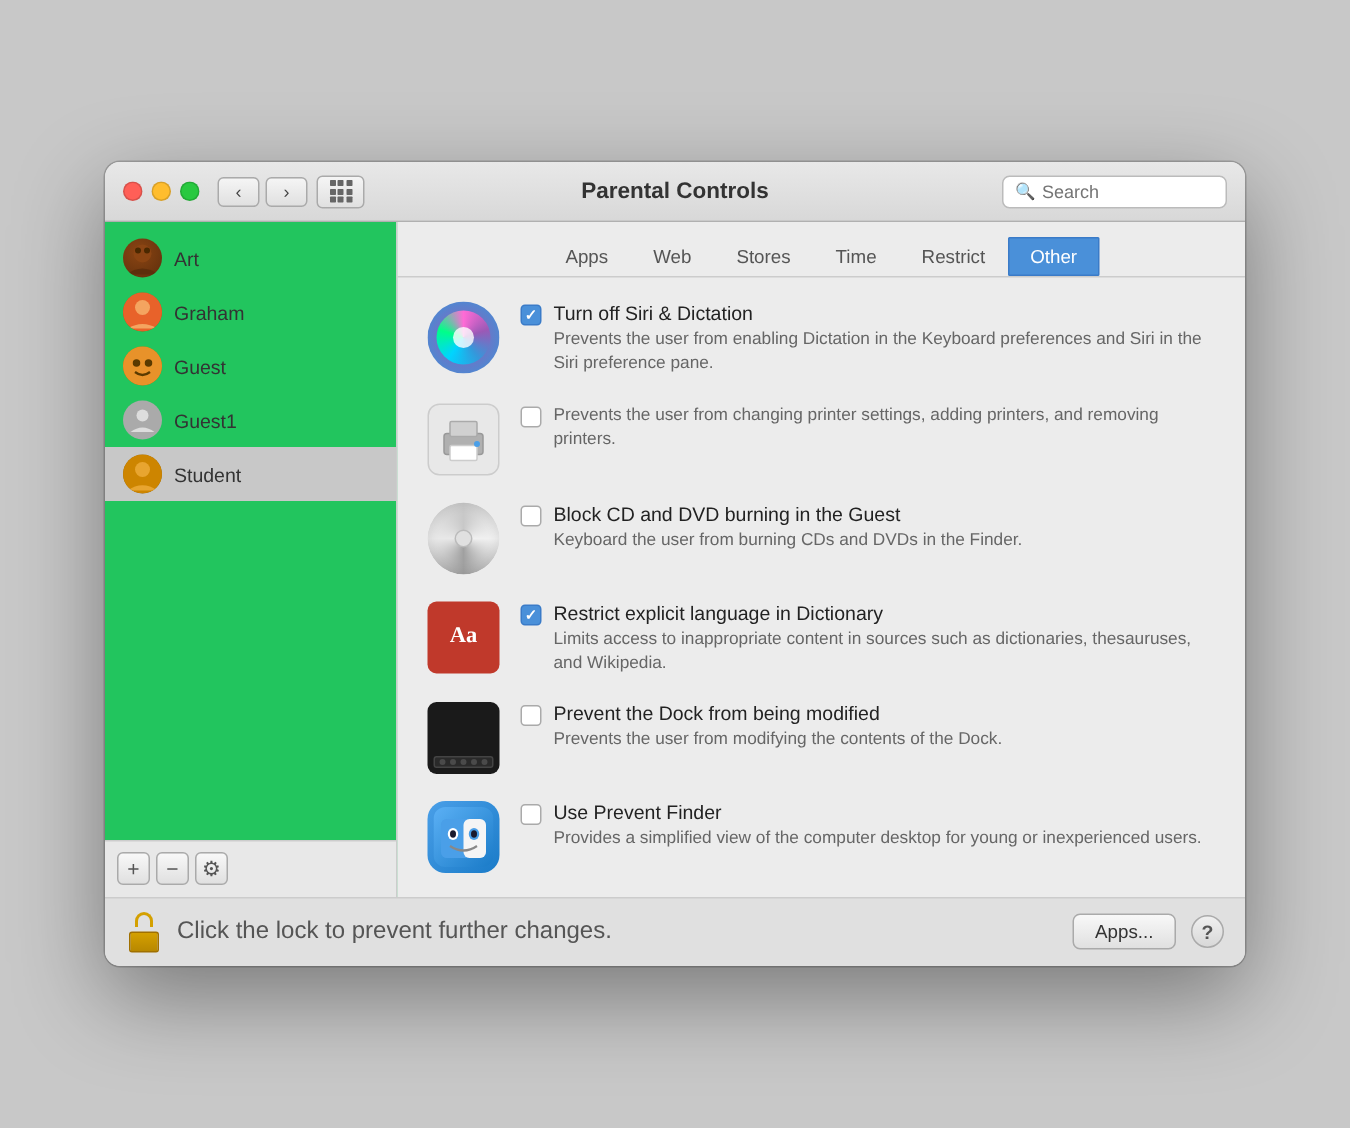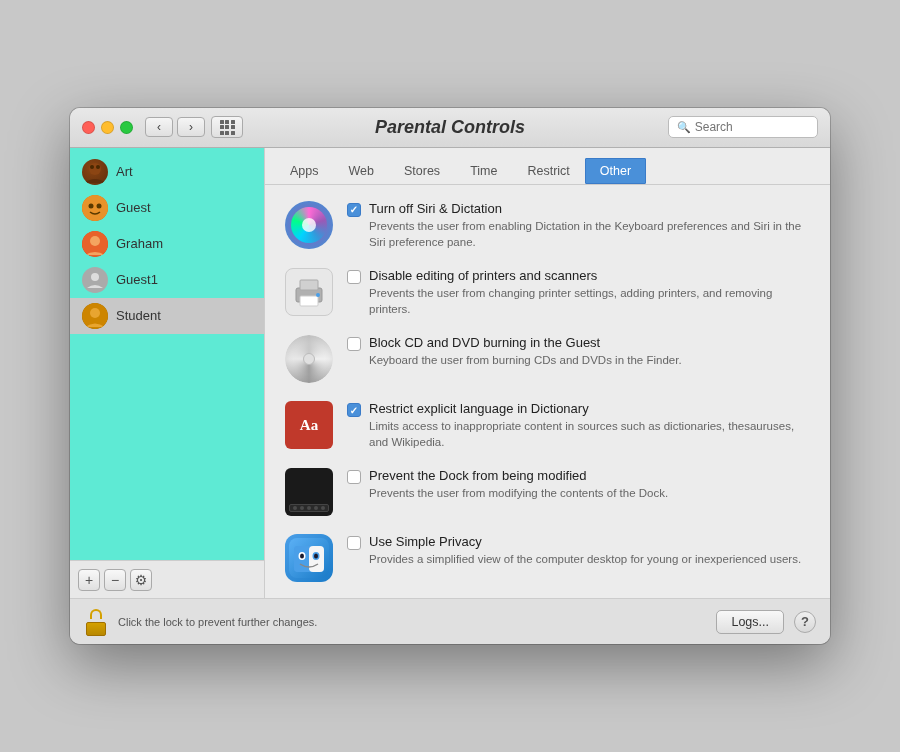--- a/index.html
+++ b/index.html
@@ -97,24 +97,23 @@
       width: 4px;
       height: 4px;
       background: #666;
       border-radius: 0.5px;
     }
 
     .titlebar-title {
       position: absolute;
       left: 50%;
       transform: translateX(-50%);
-      font-size: 18px;
+      font-size: 15px;
       font-weight: 600;
       color: #333;
-      font-style: italic;
     }
 
     .search-box {
       margin-left: auto;
       display: flex;
       align-items: center;
       background: white;
       border: 1px solid #bbb;
       border-radius: 5px;
       padding: 3px 8px;
@@ -139,21 +138,21 @@
     
     .main-content {
       display: flex;
       flex: 1;
       overflow: hidden;
     }
 
     
     .sidebar {
       width: 195px;
-      background: #5eead4;
+      background: #22c55e;
       border-right: 1px solid #ccc;
       display: flex;
       flex-direction: column;
       flex-shrink: 0;
     }
 
     .user-list {
       flex: 1;
       padding: 6px 0;
       overflow-y: auto;
@@ -223,20 +222,21 @@
     .right-panel {
       flex: 1;
       display: flex;
       flex-direction: column;
       background: #ececec;
     }
 
     
     .tabs-bar {
       display: flex;
+      justify-content: center;
       gap: 0;
       padding: 10px 10px 0;
       border-bottom: 1px solid #ccc;
     }
 
     .tab {
       padding: 5px 14px;
       font-size: 12.5px;
       color: #555;
       cursor: pointer;
@@ -472,21 +472,21 @@
       height: 10px;
       border: 2.5px solid #d4a000;
       border-bottom: none;
       border-radius: 6px 6px 0 0;
       position: absolute;
       top: 1px;
       left: 6px;
     }
 
     .lock-label {
-      font-size: 11px;
+      font-size: 16px;
       color: #555;
       flex: 1;
     }
 
     .logs-btn {
       background: linear-gradient(to bottom, #f8f8f8, #e0e0e0);
       border: 1px solid #aaa;
       border-radius: 5px;
       padding: 4px 14px;
       font-size: 12.5px;
@@ -554,39 +554,39 @@
               <svg width="26" height="26" viewBox="0 0 26 26">
                 <circle cx="13" cy="10" r="6" fill="#8B4513"></circle>
                 <path d="M2 24 Q13 16 24 24" fill="#5D2E0C"></path>
                 <circle cx="10" cy="8" r="2" fill="#4a2800"></circle>
                 <circle cx="16" cy="8" r="2" fill="#4a2800"></circle>
               </svg>
             </div>
             <span class="user-name">Art</span>
           </div>
           <div class="user-item">
+            <div class="user-avatar avatar-graham">
+              <svg width="26" height="26" viewBox="0 0 26 26">
+                <circle cx="13" cy="13" r="13" fill="#e8622a"></circle>
+                <circle cx="13" cy="10" r="5" fill="#f4a460"></circle>
+                <path d="M3 24 Q13 18 23 24" fill="#f4a460"></path>
+              </svg>
+            </div>
+            <span class="user-name">Graham</span>
+          </div>
+          <div class="user-item">
             <div class="user-avatar avatar-guest">
               <svg width="26" height="26" viewBox="0 0 26 26">
                 <circle cx="13" cy="13" r="13" fill="#e8922a"></circle>
                 <circle cx="9" cy="11" r="2.5" fill="#5a3a00"></circle>
                 <circle cx="17" cy="11" r="2.5" fill="#5a3a00"></circle>
                 <path d="M8 17 Q13 21 18 17" stroke="#5a3a00" stroke-width="1.5" fill="none"></path>
               </svg>
             </div>
             <span class="user-name">Guest</span>
-          </div>
-          <div class="user-item">
-            <div class="user-avatar avatar-graham">
-              <svg width="26" height="26" viewBox="0 0 26 26">
-                <circle cx="13" cy="13" r="13" fill="#e8622a"></circle>
-                <circle cx="13" cy="10" r="5" fill="#f4a460"></circle>
-                <path d="M3 24 Q13 18 23 24" fill="#f4a460"></path>
-              </svg>
-            </div>
-            <span class="user-name">Graham</span>
           </div>
           <div class="user-item">
             <div class="user-avatar avatar-guest1" style="background: rgb(170, 170, 170);">
               <svg width="20" height="20" viewBox="0 0 20 20">
                 <circle cx="10" cy="7" r="4" fill="#ddd"></circle>
                 <path d="M2 18 Q10 12 18 18" fill="#ddd"></path>
               </svg>
             </div>
             <span class="user-name">Guest1</span>
           </div>
@@ -643,21 +643,20 @@
       <svg width="38" height="32" viewBox="0 0 38 32">
         <rect x="6" y="12" width="26" height="14" rx="2" fill="#b0b0b0" stroke="#999" stroke-width="1"></rect>
         <rect x="10" y="4" width="18" height="10" rx="1" fill="#d0d0d0" stroke="#aaa" stroke-width="1"></rect>
         <rect x="10" y="20" width="18" height="10" rx="1" fill="white" stroke="#ccc" stroke-width="1"></rect>
         <circle cx="28" cy="19" r="2" fill="#4a9fe8"></circle>
       </svg>
     </div>
             <div class="setting-checkbox-area">
               <div class="checkbox"></div>
               <div class="setting-text-area">
-                <div class="setting-title">Disable editing of printers and scanners</div>
                 <div class="setting-description">Prevents the user from changing printer settings, adding printers, and removing printers.</div>
               </div>
             </div>
           </div>
           <div class="setting-item">
             <div class="setting-icon" style="border-radius:50%;background:none;">
       <div class="cd-icon-wrap">
         <div class="cd-center"></div>
       </div>
     </div>
@@ -721,31 +720,31 @@
 
         <ellipse cx="27" cy="18" rx="3.5" ry="4" fill="#4a9fe8"></ellipse>
         <ellipse cx="27" cy="18" rx="2" ry="2.5" fill="#1a1a2e"></ellipse>
 
         <path d="M11 26 Q20 32 29 26" stroke="#888" stroke-width="1.5" fill="none"></path>
       </svg>
     </div>
             <div class="setting-checkbox-area">
               <div class="checkbox"></div>
               <div class="setting-text-area">
-                <div class="setting-title">Use Simple Privacy</div>
+                <div class="setting-title">Use Prevent Finder</div>
                 <div class="setting-description">Provides a simplified view of the computer desktop for young or inexperienced users.</div>
               </div>
             </div>
           </div>
         </div>
     </div>
   </div>
 
   <div class="bottom-bar">
     <div class="lock-icon">
       <div class="lock-shackle"></div>
       <div class="lock-body"></div>
     </div>
     <span class="lock-label">Click the lock to prevent further changes.</span>
-    <button class="logs-btn">Logs...</button>
+    <button class="logs-btn">Apps...</button>
     <div class="help-btn">?</div>
   </div>
 </div>
 
 </body></html>

